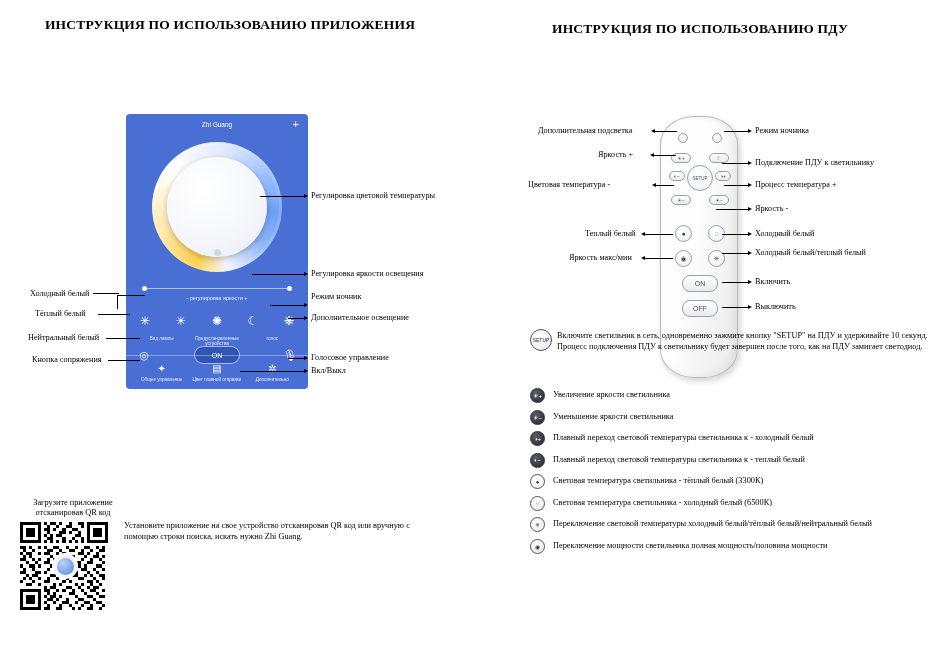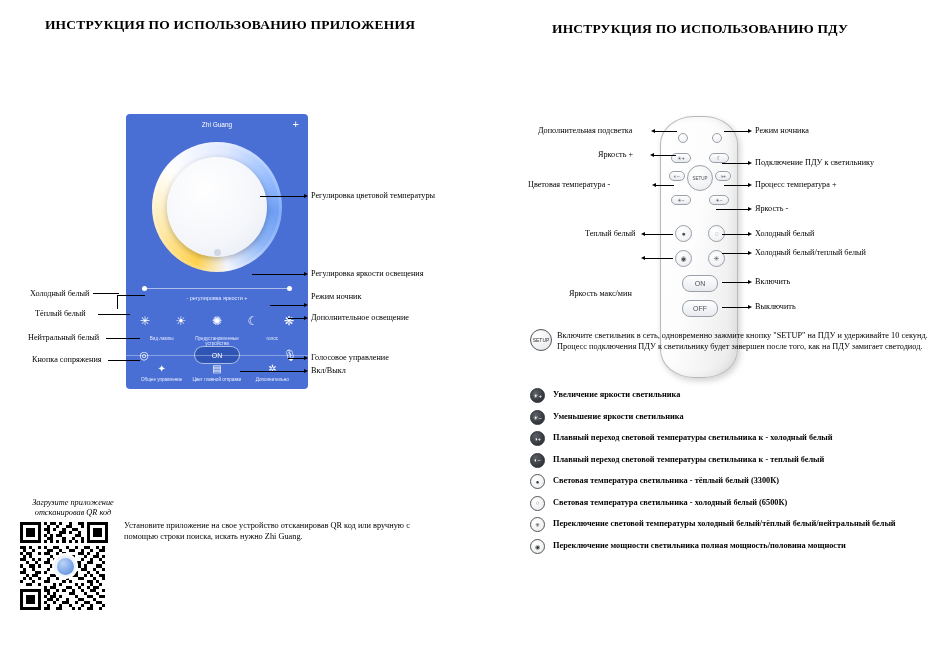--- a/index.html
+++ b/index.html
@@ -185,26 +185,26 @@
     flex:0 0 auto; width:15px; height:15px; margin-right:8px;
     border:1px solid #555; border-radius:50%;
     background: radial-gradient(circle at 35% 30%, #ffffff 0%, #f0f1f3 70%, #d9dbe0 100%);
     display:flex; align-items:center; justify-content:center;
     font-size:6px; color:#333; font-family:"Liberation Sans", sans-serif;
   }
   .leg-ic.dark {
     background: radial-gradient(circle at 35% 30%, #5c6066 0%, #2e3237 80%);
     color:#fff; border-color:#2b2f34;
   }
-  .leg-tx { font-size:8.3px; line-height:1.3; padding-top:2px;font-weight:bold; }
+  .leg-tx { font-size:8.3px; line-height:1.3; padding-top:2px; }
 
   
   .qr-title {
     position:absolute; left:18px; top:498px; width:110px;
-    font-size:8.3px; text-align:center; line-height:1.25;font-style:italic;
+    font-size:8.3px; text-align:center; line-height:1.25;
   }
   .qr {
     position:absolute; left:20px; top:522px; width:88px; height:88px;
     background:#fff;
   }
   .qr svg { display:block; }
   .qr-badge {
     position:absolute; left:52px; top:553px; width:26px; height:26px;
     border-radius:50%; background:#eef3fb; border:2px solid #fff;
     display:flex; align-items:center; justify-content:center;
@@ -366,21 +366,21 @@
   <div class="lead" style="left:656px; top:185px; width:18px;"></div>
   <div class="arrow-l" style="left:652px; top:182.5px;"></div>
   <div class="lbl" style="left:528px; top:180px;">Цветовая температура -</div>
 
   <div class="lead" style="left:645px; top:234px; width:28px;"></div>
   <div class="arrow-l" style="left:641px; top:231.5px;"></div>
   <div class="lbl" style="left:585px; top:229px;">Теплый белый</div>
 
   <div class="lead" style="left:645px; top:258px; width:28px;"></div>
   <div class="arrow-l" style="left:641px; top:255.5px;"></div>
-  <div class="lbl" style="left:569px; top:253px;margin-top:36px;">Яркость макс/мин</div>
+  <div class="lbl" style="left:569px; top:253px;">Яркость макс/мин</div>
 
   <div class="lead" style="left:724px; top:131px; width:26px;"></div>
   <div class="arrow-r" style="left:748px; top:128.5px;"></div>
   <div class="lbl" style="left:755px; top:126px;">Режим ночника</div>
 
   <div class="lead" style="left:722px; top:163px; width:28px;"></div>
   <div class="arrow-r" style="left:748px; top:160.5px;"></div>
   <div class="lbl" style="left:755px; top:158px;">Подключение ПДУ к светильнику</div>
 
   <div class="lead" style="left:724px; top:185px; width:26px;"></div>

